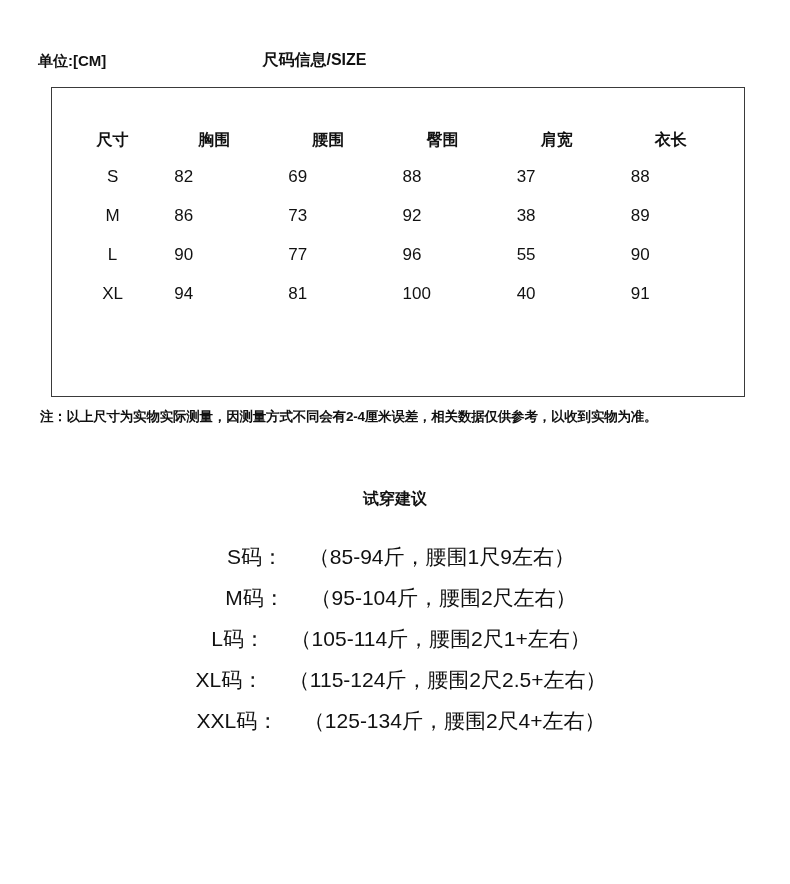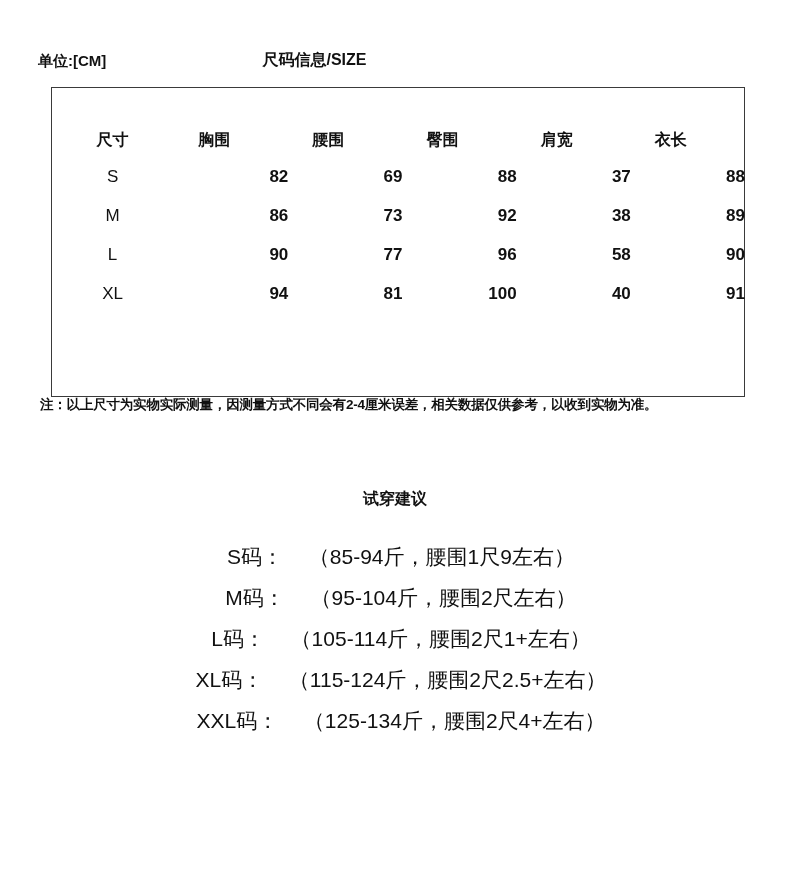--- a/index.html
+++ b/index.html
@@ -73,31 +73,31 @@
     padding: 0;
     font-size: 17px;
     vertical-align: middle;
   }
   table.size-table td.td-size {
     text-align: center;
     font-weight: normal;
     font-size: 18px;
   }
   table.size-table td.td-num {
-    text-align: right;
+    text-align: left;
     padding-left: 24px;
-    font-weight: bold;
+    font-weight: normal;
     font-size: 18px;
   }
 
   
   #table-note {
     position: absolute;
     left: 40px;
-    top: 396px;
+    top: 408px;
     width: 720px;
     font-size: 13.5px;
     font-weight: bold;
     white-space: nowrap;
     letter-spacing: -0.2px;
   }
 
   
   #advice-heading {
     position: absolute;
@@ -185,21 +185,21 @@
       <td class="td-num">73</td>
       <td class="td-num">92</td>
       <td class="td-num">38</td>
       <td class="td-num">89</td>
     </tr>
     <tr class="data-row">
       <td class="td-size">L</td>
       <td class="td-num">90</td>
       <td class="td-num">77</td>
       <td class="td-num">96</td>
-      <td class="td-num">58</td>
+      <td class="td-num">55</td>
       <td class="td-num">90</td>
     </tr>
     <tr class="data-row">
       <td class="td-size">XL</td>
       <td class="td-num">94</td>
       <td class="td-num">81</td>
       <td class="td-num">100</td>
       <td class="td-num">40</td>
       <td class="td-num">91</td>
     </tr>

